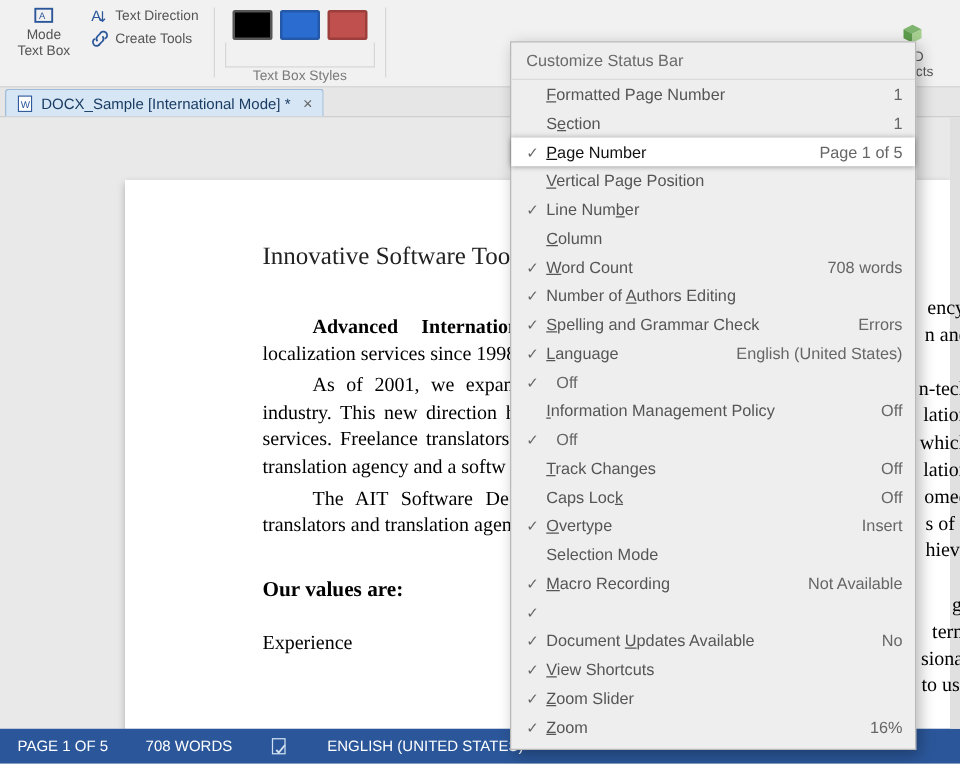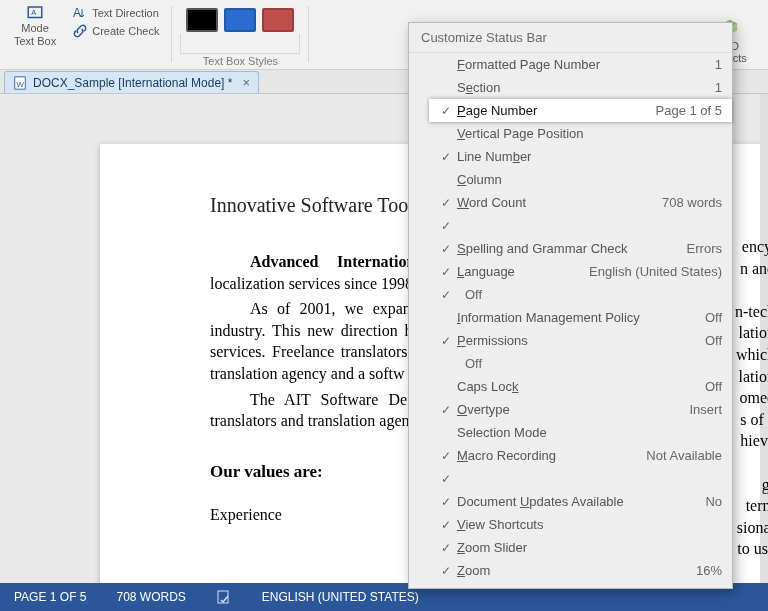--- a/index.html
+++ b/index.html
@@ -136,42 +136,41 @@
     font-size:12px;
     padding:0 14px;
     gap:30px;
   }
   .statusbar .seg { display:flex; align-items:center; gap:6px;}
   .statusbar .ic { width:16px; height:16px; color:#cfe0f2;}
 
   
   .ctxmenu {
     position:absolute;
-    left:408px; top:22px;
+    left:408px; top:33px;
     width:325px;
     background:#eeeeee;
     border:1px solid #b9b9b9;
     box-shadow:3px 4px 12px rgba(0,0,0,0.3);
     font-size:13px;
     line-height:1;
     padding-bottom:6px;
     z-index:50;
   }
   .ctx-title {
     padding:8px 12px;
     color:#6a6a6a;
     font-size:13px;
     border-bottom:1px solid #dcdcdc;
   }
   .ctx-item {
     display:flex; align-items:center;
     height:23px;
     padding:0 10px 0 6px;
     color:#555;
-    margin-left:20px;
   }
   .ctx-item.highlight {
     background:#fff;
     color:#111;
     box-shadow:0 1px 4px rgba(0,0,0,0.25), 0 -1px 4px rgba(0,0,0,0.15);
     position:relative; z-index:2;
   }
   .ctx-check {
     width:22px; text-align:center; color:#666;
     font-size:12px;
@@ -229,21 +228,21 @@
           </svg>
       </span>
       <span>Text Direction</span>
     </div>
     <div class="cmd-row">
       <span class="ic">
         <svg viewBox="0 0 16 16" width="16" height="16">
             <path d="M6 10a3 3 0 0 1 0-4l2-2a3 3 0 1 1 4 4M10 6a3 3 0 0 1 0 4l-2 2a3 3 0 1 1-4-4" fill="none" stroke="#2b579a" stroke-width="1.4"></path>
           </svg>
       </span>
-      <span>Create Check</span>
+      <span>Create Tools</span>
     </div>
   </div>
 
   <div class="ribbon-sep"></div>
 
   <div class="ribbon-group">
     <div class="swatches">
       <div class="swatch sw-black"></div>
       <div class="swatch sw-blue"></div>
       <div class="swatch sw-red"></div>
@@ -366,20 +365,21 @@
       <span class="ctx-label"><span class="mnemonic">C</span>olumn</span>
       <span class="ctx-value"></span>
     </div>
     <div class="ctx-item">
       <span class="ctx-check">✓</span>
       <span class="ctx-label"><span class="mnemonic">W</span>ord Count</span>
       <span class="ctx-value">708 words</span>
     </div>
     <div class="ctx-item">
       <span class="ctx-check">✓</span>
+      <span class="ctx-label">Number of <span class="mnemonic">A</span>uthors Editing</span>
       <span class="ctx-value"></span>
     </div>
     <div class="ctx-item">
       <span class="ctx-check">✓</span>
       <span class="ctx-label"><span class="mnemonic">S</span>pelling and Grammar Check</span>
       <span class="ctx-value">Errors</span>
     </div>
     <div class="ctx-item">
       <span class="ctx-check">✓</span>
       <span class="ctx-label"><span class="mnemonic">L</span>anguage</span>
@@ -389,25 +389,25 @@
       <span class="ctx-check">✓</span>
       <span class="ctx-value">Off</span>
     </div>
     <div class="ctx-item">
       <span class="ctx-check"></span>
       <span class="ctx-label"><span class="mnemonic">I</span>nformation Management Policy</span>
       <span class="ctx-value">Off</span>
     </div>
     <div class="ctx-item">
       <span class="ctx-check">✓</span>
-      <span class="ctx-label"><span class="mnemonic">P</span>ermissions</span>
       <span class="ctx-value">Off</span>
     </div>
     <div class="ctx-item">
       <span class="ctx-check"></span>
+      <span class="ctx-label"><span class="mnemonic">T</span>rack Changes</span>
       <span class="ctx-value">Off</span>
     </div>
     <div class="ctx-item">
       <span class="ctx-check"></span>
       <span class="ctx-label">Caps Loc<span class="mnemonic">k</span></span>
       <span class="ctx-value">Off</span>
     </div>
     <div class="ctx-item">
       <span class="ctx-check">✓</span>
       <span class="ctx-label"><span class="mnemonic">O</span>vertype</span>

